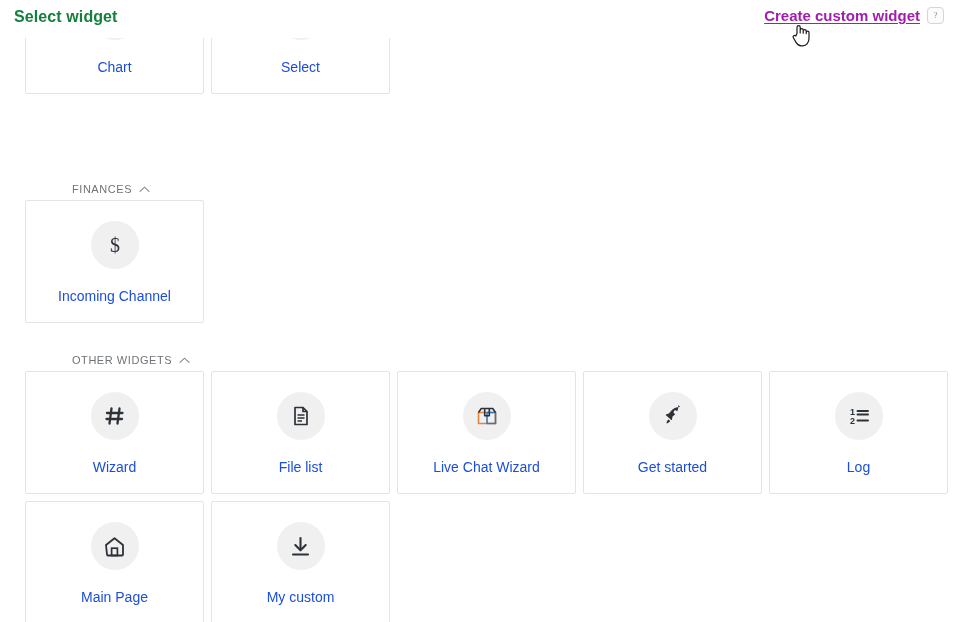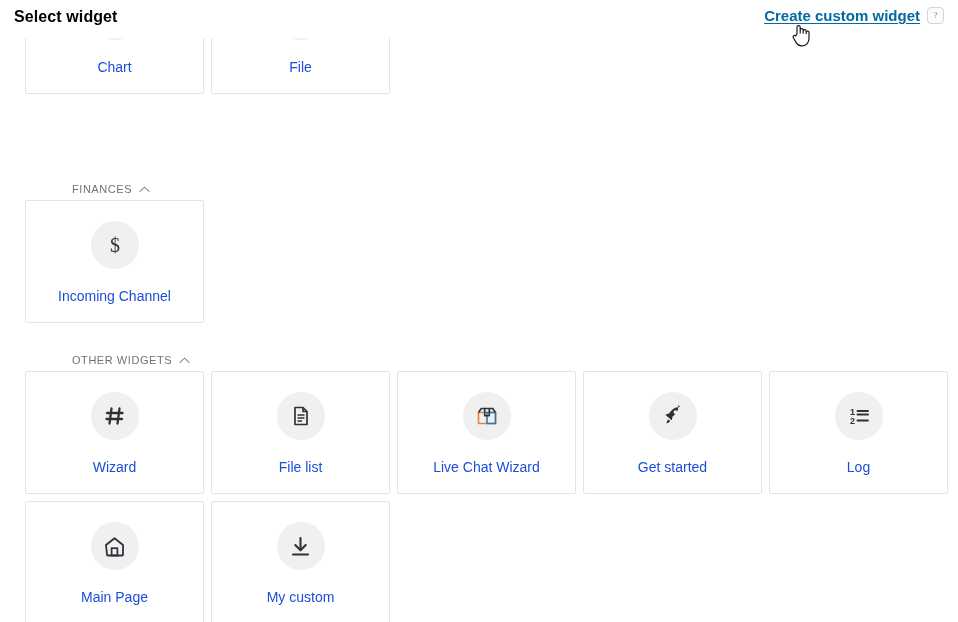--- a/index.html
+++ b/index.html
@@ -30,36 +30,36 @@
     height: 38px;
     background: #ffffff;
     z-index: 20;
   }
   .page-title {
     position: absolute;
     left: 14px;
     top: 8px;
     font-size: 16px;
     font-weight: bold;
-    color: #000000;
+    color: #15803d;
     letter-spacing: 0.1px;
     white-space: nowrap;
   }
   .header-right {
     position: absolute;
     right: 14px;
     top: 7px;
     display: flex;
     align-items: center;
     gap: 7px;
   }
   .create-link {
     font-size: 15px;
     font-weight: bold;
-    color: #0369a1;
+    color: #a21caf;
     text-decoration: underline;
     text-underline-offset: 2px;
     cursor: pointer;
     white-space: nowrap;
   }
   .help-btn {
     width: 17px;
     height: 17px;
     border: 1px solid #d3d6d9;
     border-radius: 4px;
@@ -187,21 +187,21 @@
 
         <div class="card">
           <div class="icon-circle">
             <svg width="24" height="24" viewBox="0 0 24 24">
               <rect x="2.5" y="7" width="6" height="3.4" rx="0.8" fill="none" stroke="#2d3239" stroke-width="1.7"></rect>
               <rect x="2.5" y="13.6" width="6" height="3.4" rx="0.8" fill="none" stroke="#2d3239" stroke-width="1.7"></rect>
               <rect x="11" y="5.6" width="10.5" height="5.2" rx="0.8" fill="#2d3239"></rect>
               <rect x="11" y="13.2" width="10.5" height="5.2" rx="0.8" fill="none" stroke="#2d3239" stroke-width="1.8"></rect>
             </svg>
           </div>
-          <div class="card-label">File</div>
+          <div class="card-label">Select</div>
         </div>
 
       </div>
     </div>
 
     <div class="row-finances-head">
       <div class="section-head">
         <span class="section-title">FINANCES</span>
         <span>
           <svg class="chev" width="11" height="7" viewBox="0 0 11 7">

